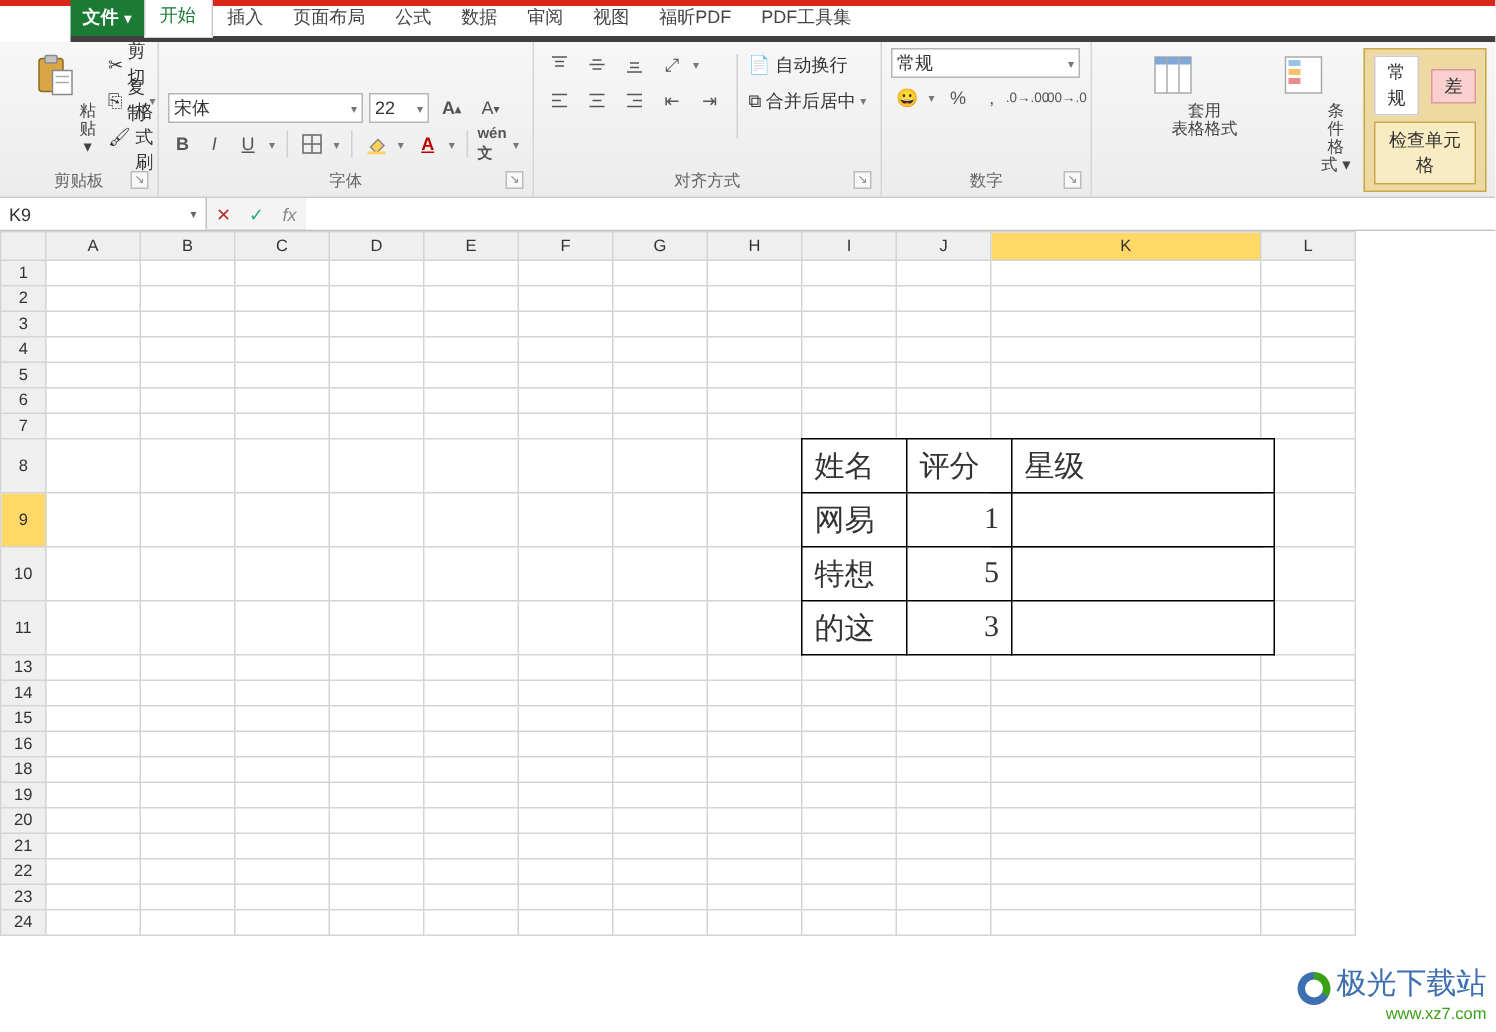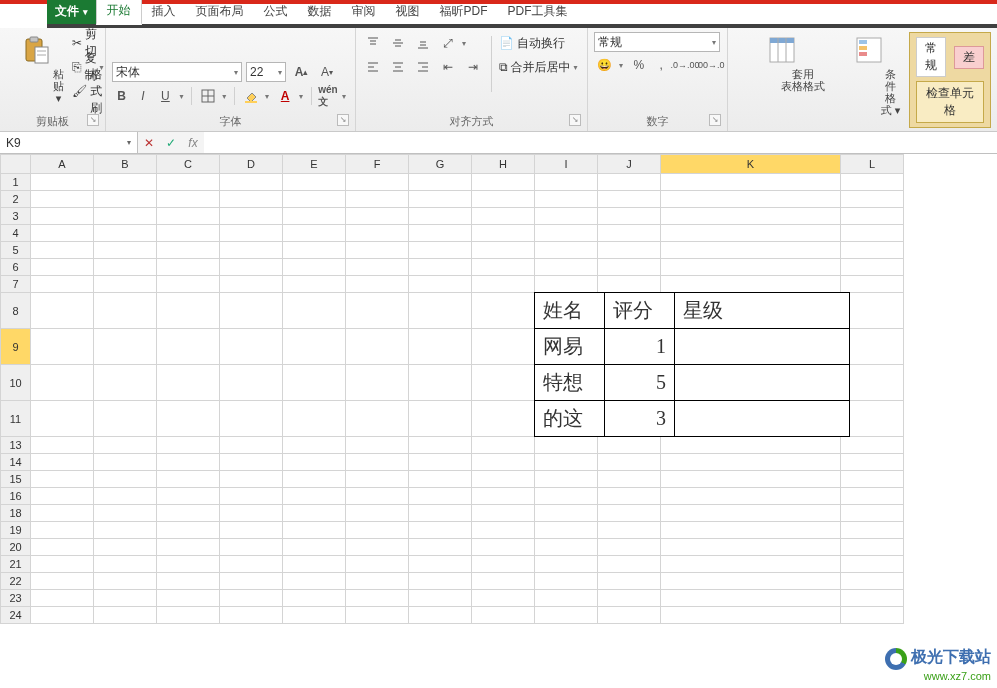--- a/index.html
+++ b/index.html
@@ -54,21 +54,21 @@
 
 
 .datatable { position:absolute; pointer-events:none; }
 .datatable table { border-collapse:collapse; }
 .datatable td { border:1.5px solid #000; font-family: SimSun, serif; font-size:20px; padding:4px 8px; background:#fff; }
 .datatable td.leftc { text-align:left; }
 .datatable td.numc { text-align:right; }
 
 
 .watermark { position:absolute; right:6px; bottom:6px; text-align:right; font-size:12px; }
-.watermark .l1 { color:#3e6fb0; font-size:16px; font-weight:bold; }
+.watermark .l1 { color:#3e6fb0; font-size:20px; font-weight:normal; }
 .watermark .l2 { color:#3aa018; font-size:11px; }
 .wm-ico { display:inline-block; width:22px; height:22px; border-radius:50%; background: conic-gradient(#3aa018 0 120deg,#3e6fb0 120deg 360deg); vertical-align:middle; margin-right:4px; position:relative; }
 .wm-ico::after { content:""; position:absolute; inset:5px; background:#fff; border-radius:50%; }
 
 
 .fmtcell-area { background:#eed9a2; border:1px solid #c5a94a; padding:4px 6px; display:flex; flex-direction:column; gap:4px; align-items:stretch; }
 .fmtcell-btn { background:#f9ecc3; border:1px solid #c5a94a; padding:3px 6px; font-size:12px; text-align:center; cursor:pointer; }
 .fmtcell-top { display:flex; align-items:center; gap:8px; }
 
 svg { display:block; }

